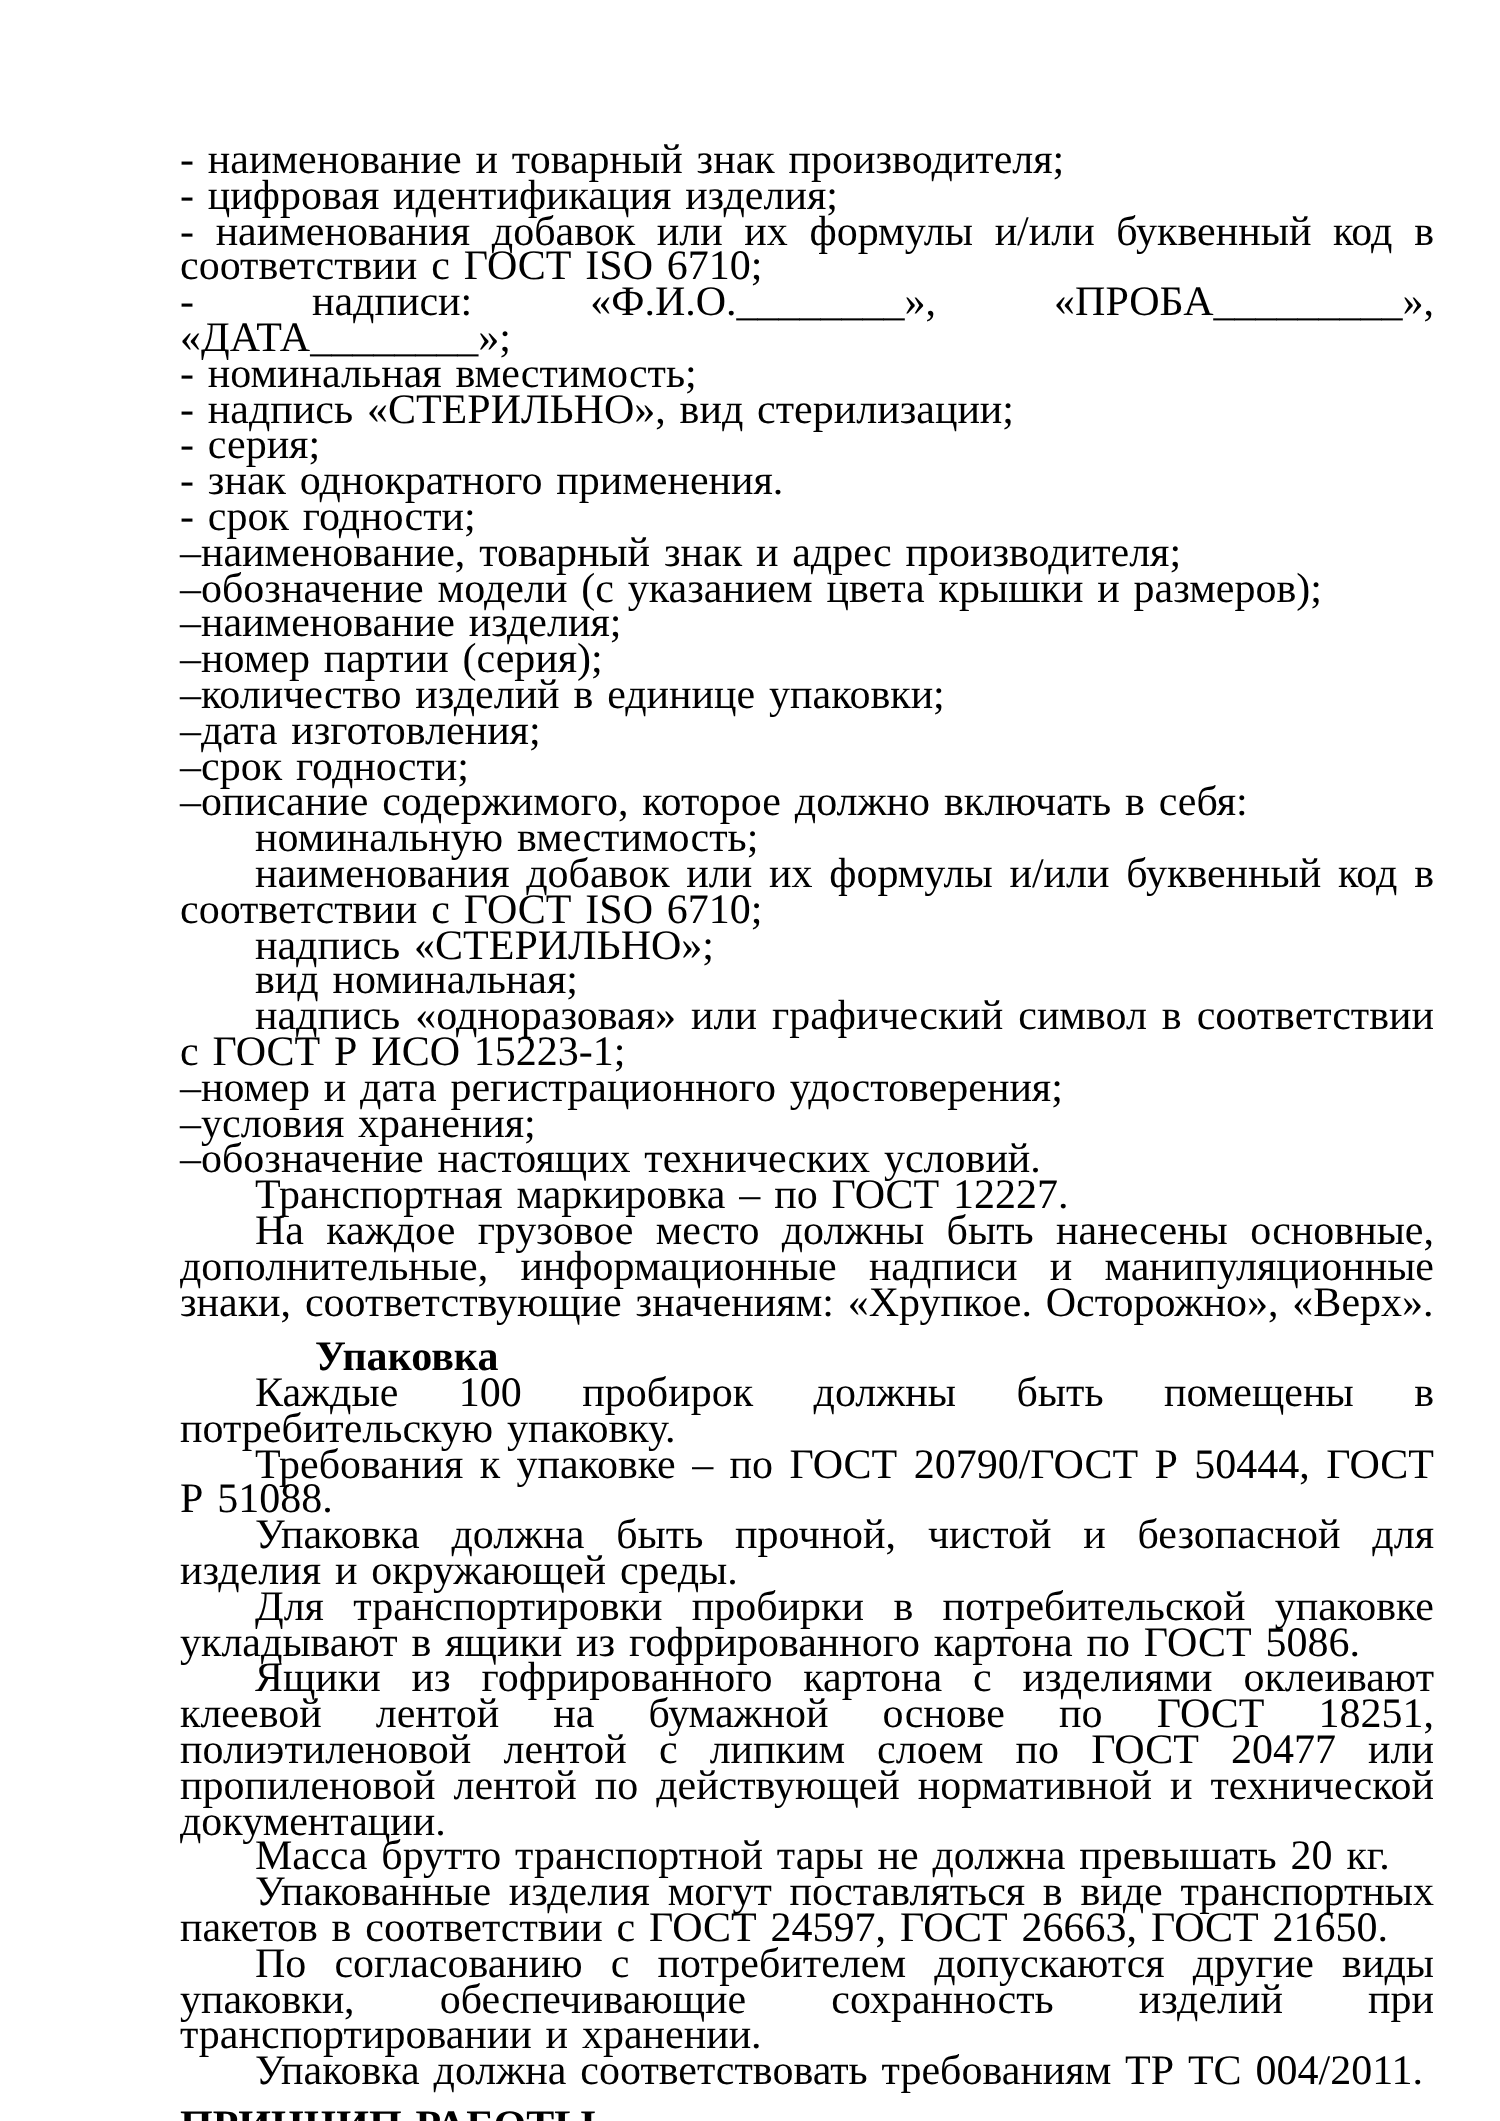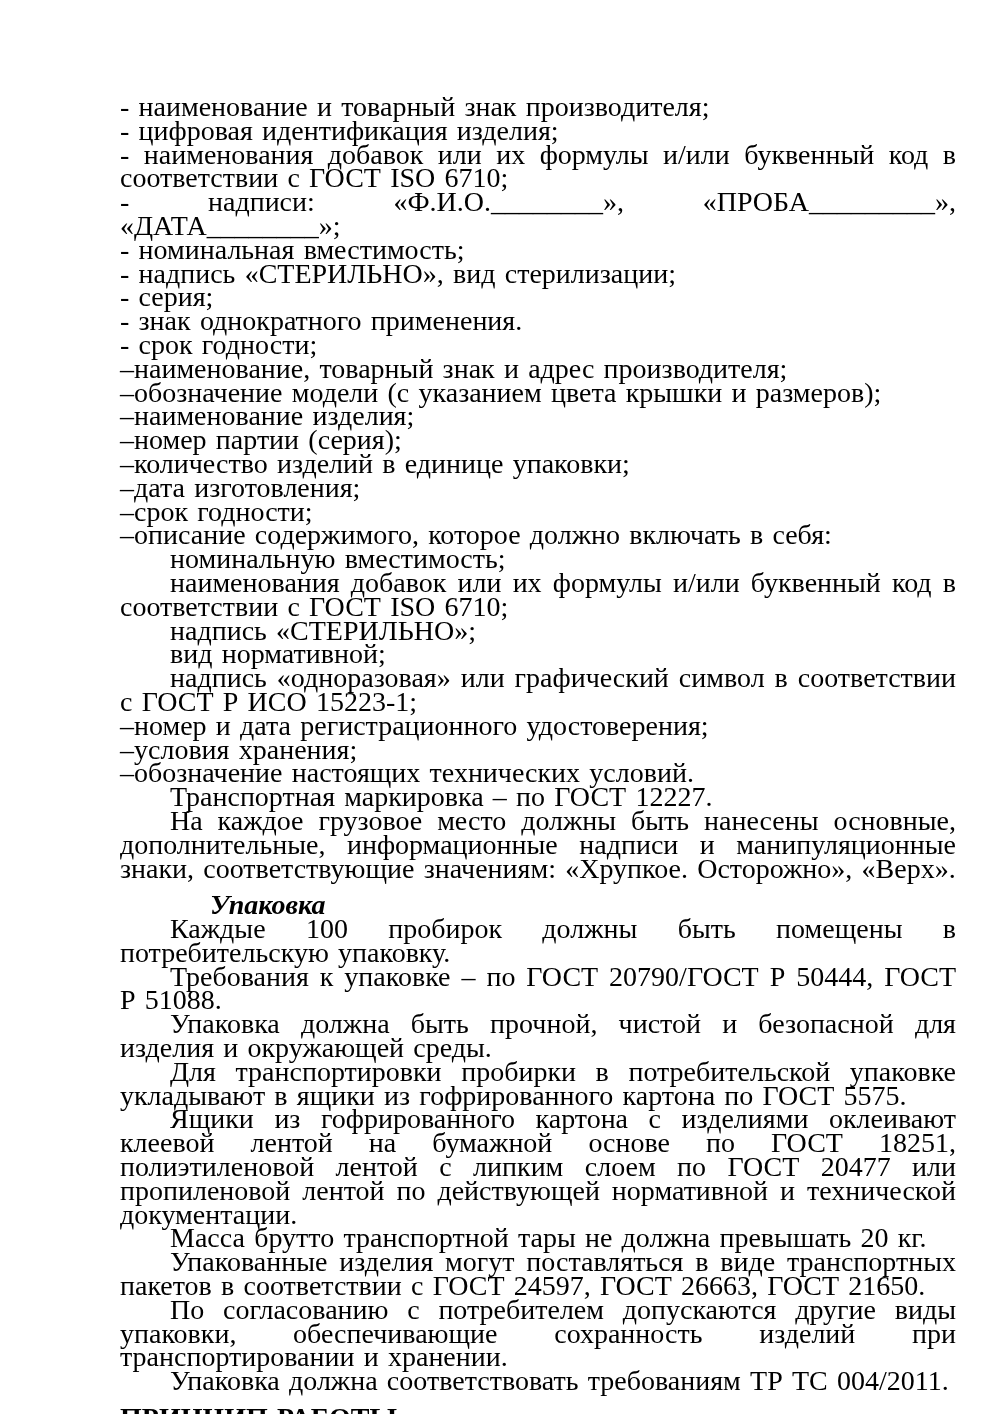--- a/index.html
+++ b/index.html
@@ -33,21 +33,20 @@
   .li { text-indent: 0; }
   
   .p  { text-indent: 50px; }
   
   .h-packaging {
     font-weight: bold;
     margin-top: 13px !important;
     margin-left: 90px !important;
     text-align: left;
     text-indent: 0;
-    font-style: italic;
   }
   
   .h-principle {
     font-weight: bold;
     text-align: left;
     text-indent: 0;
     margin-top: 13px !important;
   }
   .lead b { font-weight: normal; }
 </style>
@@ -71,35 +70,35 @@
   <p class="li">–наименование изделия;</p>
   <p class="li">–номер партии (серия);</p>
   <p class="li">–количество изделий в единице упаковки;</p>
   <p class="li">–дата изготовления;</p>
   <p class="li">–срок годности;</p>
   <p class="li">–описание содержимого, которое должно включать в себя:</p>
 
   <p class="p">номинальную вместимость;</p>
   <p class="p">наименования добавок или их формулы и/или буквенный код в соответствии с ГОСТ ISO 6710;</p>
   <p class="p">надпись «СТЕРИЛЬНО»;</p>
-  <p class="p">вид нормативной;</p>
+  <p class="p">вид номинальная;</p>
   <p class="p">надпись «одноразовая» или графический символ в соответствии с ГОСТ Р ИСО 15223-1;</p>
 
   <p class="li">–номер и дата регистрационного удостоверения;</p>
   <p class="li">–условия хранения;</p>
   <p class="li">–обозначение настоящих технических условий.</p>
 
   <p class="p">Транспортная маркировка – по ГОСТ 12227.</p>
   <p class="p">На каждое грузовое место должны быть нанесены основные, дополнительные, информационные надписи и манипуляционные знаки, соответствующие значениям: «Хрупкое. Осторожно», «Верх».</p>
 
   <p class="h-packaging">Упаковка</p>
   <p class="p">Каждые 100 пробирок должны быть помещены в потребительскую упаковку.</p>
   <p class="p">Требования к упаковке – по ГОСТ 20790/ГОСТ Р 50444, ГОСТ Р 51088.</p>
   <p class="p">Упаковка должна быть прочной, чистой и безопасной для изделия и окружающей среды.</p>
-  <p class="p">Для транспортировки пробирки в потребительской упаковке укладывают в ящики из гофрированного картона по ГОСТ 5575.</p>
+  <p class="p">Для транспортировки пробирки в потребительской упаковке укладывают в ящики из гофрированного картона по ГОСТ 5086.</p>
   <p class="p">Ящики из гофрированного картона с изделиями оклеивают клеевой лентой на бумажной основе по ГОСТ 18251, полиэтиленовой лентой с липким слоем по ГОСТ 20477 или пропиленовой лентой по действующей нормативной и технической документации.</p>
   <p class="p">Масса брутто транспортной тары не должна превышать 20 кг.</p>
   <p class="p">Упакованные изделия могут поставляться в виде транспортных пакетов в соответствии с ГОСТ 24597, ГОСТ 26663, ГОСТ 21650.</p>
   <p class="p">По согласованию с потребителем допускаются другие виды упаковки, обеспечивающие сохранность изделий при транспортировании и хранении.</p>
   <p class="p">Упаковка должна соответствовать требованиям ТР ТС 004/2011.</p>
 
   <p class="h-principle">ПРИНЦИП РАБОТЫ</p>
   <p class="p lead"><b>Принцип действия</b><span>.</span></p>
 
 </div>

